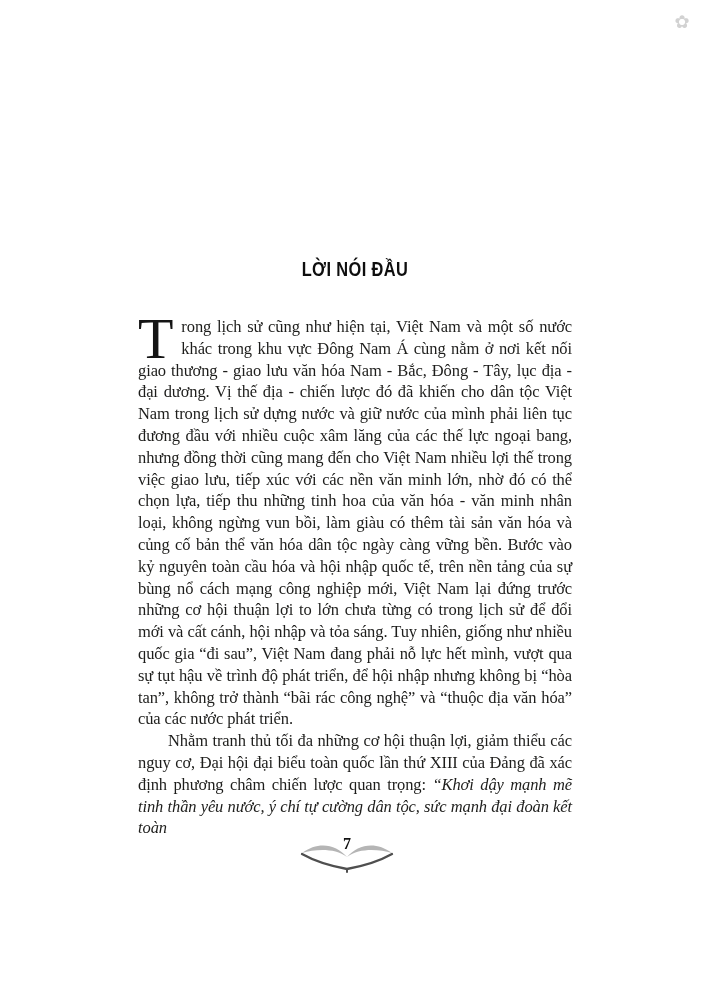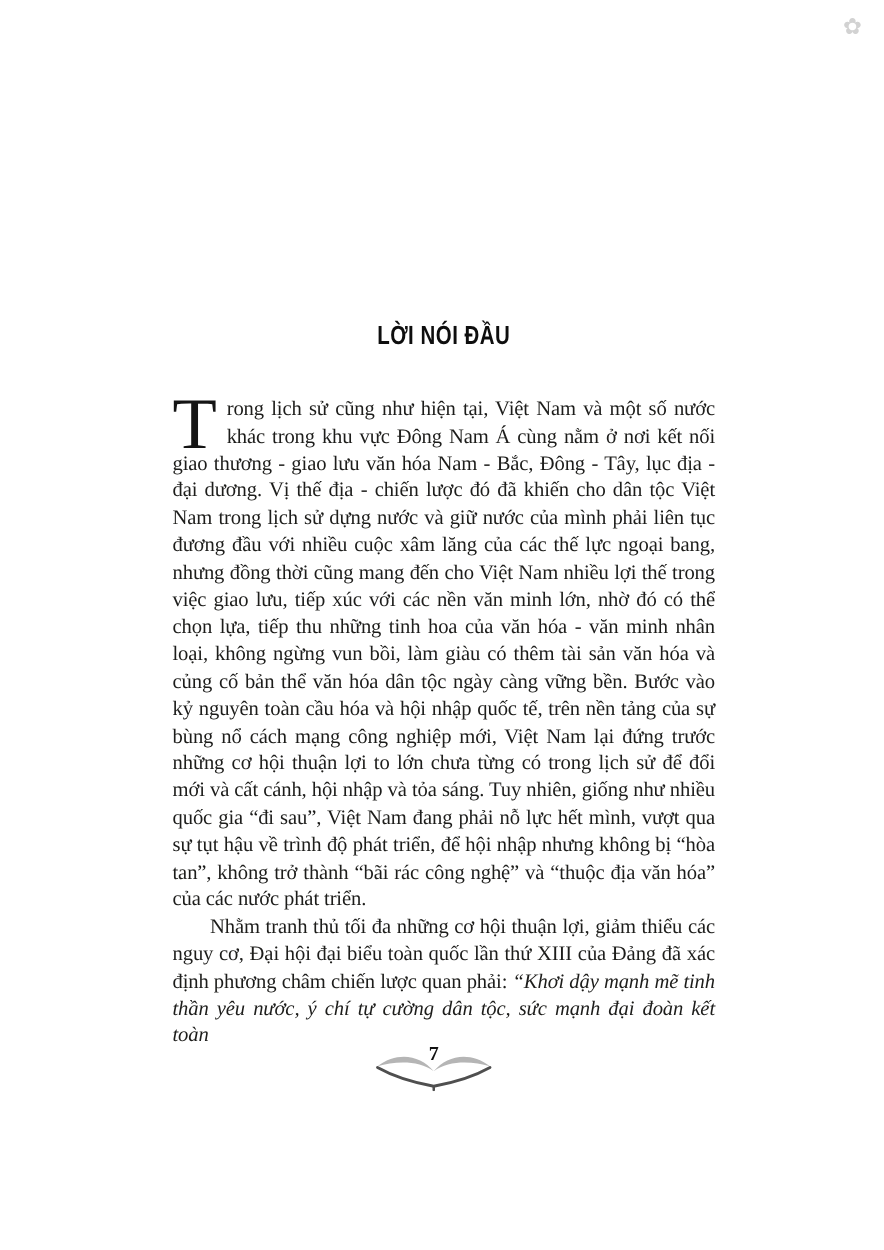--- a/index.html
+++ b/index.html
@@ -93,21 +93,21 @@
 <body>
 
 <div class="page">
 
   <span class="ornament">✿</span>
 
   <h1 class="title">LỜI NÓI ĐẦU</h1>
 
   <div class="body-text">
     <p class="para"><span class="dropcap">T</span><span>rong lịch sử cũng như hiện tại, Việt Nam và một số nước khác trong khu vực Đông Nam Á cùng nằm ở nơi kết nối giao thương - giao lưu văn hóa Nam - Bắc, Đông - Tây, lục địa - đại dương. Vị thế địa - chiến lược đó đã khiến cho dân tộc Việt Nam trong lịch sử dựng nước và giữ nước của mình phải liên tục đương đầu với nhiều cuộc xâm lăng của các thế lực ngoại bang, nhưng đồng thời cũng mang đến cho Việt Nam nhiều lợi thế trong việc giao lưu, tiếp xúc với các nền văn minh lớn, nhờ đó có thể chọn lựa, tiếp thu những tinh hoa của văn hóa - văn minh nhân loại, không ngừng vun bồi, làm giàu có thêm tài sản văn hóa và củng cố bản thể văn hóa dân tộc ngày càng vững bền. Bước vào kỷ nguyên toàn cầu hóa và hội nhập quốc tế, trên nền tảng của sự bùng nổ cách mạng công nghiệp mới, Việt Nam lại đứng trước những cơ hội thuận lợi to lớn chưa từng có trong lịch sử để đổi mới và cất cánh, hội nhập và tỏa sáng. Tuy nhiên, giống như nhiều quốc gia “đi sau”, Việt Nam đang phải nỗ lực hết mình, vượt qua sự tụt hậu về trình độ phát triển, để hội nhập nhưng không bị “hòa tan”, không trở thành “bãi rác công nghệ” và “thuộc địa văn hóa” của các nước phát triển.</span></p>
-    <p class="para indented"><span>Nhằm tranh thủ tối đa những cơ hội thuận lợi, giảm thiểu các nguy cơ, Đại hội đại biểu toàn quốc lần thứ XIII của Đảng đã xác định phương châm chiến lược quan phải: </span><em class="quote">“Khơi dậy mạnh mẽ tinh thần yêu nước, ý chí tự cường dân tộc, sức mạnh đại đoàn kết toàn</em></p>
+    <p class="para indented"><span>Nhằm tranh thủ tối đa những cơ hội thuận lợi, giảm thiểu các nguy cơ, Đại hội đại biểu toàn quốc lần thứ XIII của Đảng đã xác định phương châm chiến lược quan trọng: </span><em class="quote">“Khơi dậy mạnh mẽ tinh thần yêu nước, ý chí tự cường dân tộc, sức mạnh đại đoàn kết toàn</em></p>
   </div>
 
   <div class="footer">
     <div class="book-wrap">
       <svg class="book-svg" width="96" height="32" viewBox="0 0 96 32">
         <path d="M3,12 C19,0 37,3 48,16 C36,7 17,8 3,12 Z" fill="#b5b5b5"></path>
         <path d="M93,12 C77,0 59,3 48,16 C60,7 79,8 93,12 Z" fill="#b5b5b5"></path>
         <path d="M3,13 C19,22 37,26 48,28 C59,26 77,22 93,13" fill="none" stroke="#4f4f4f" stroke-width="2.3" stroke-linecap="round"></path>
         <path d="M48,28 L48,31" stroke="#4f4f4f" stroke-width="2" stroke-linecap="round"></path>
       </svg>

